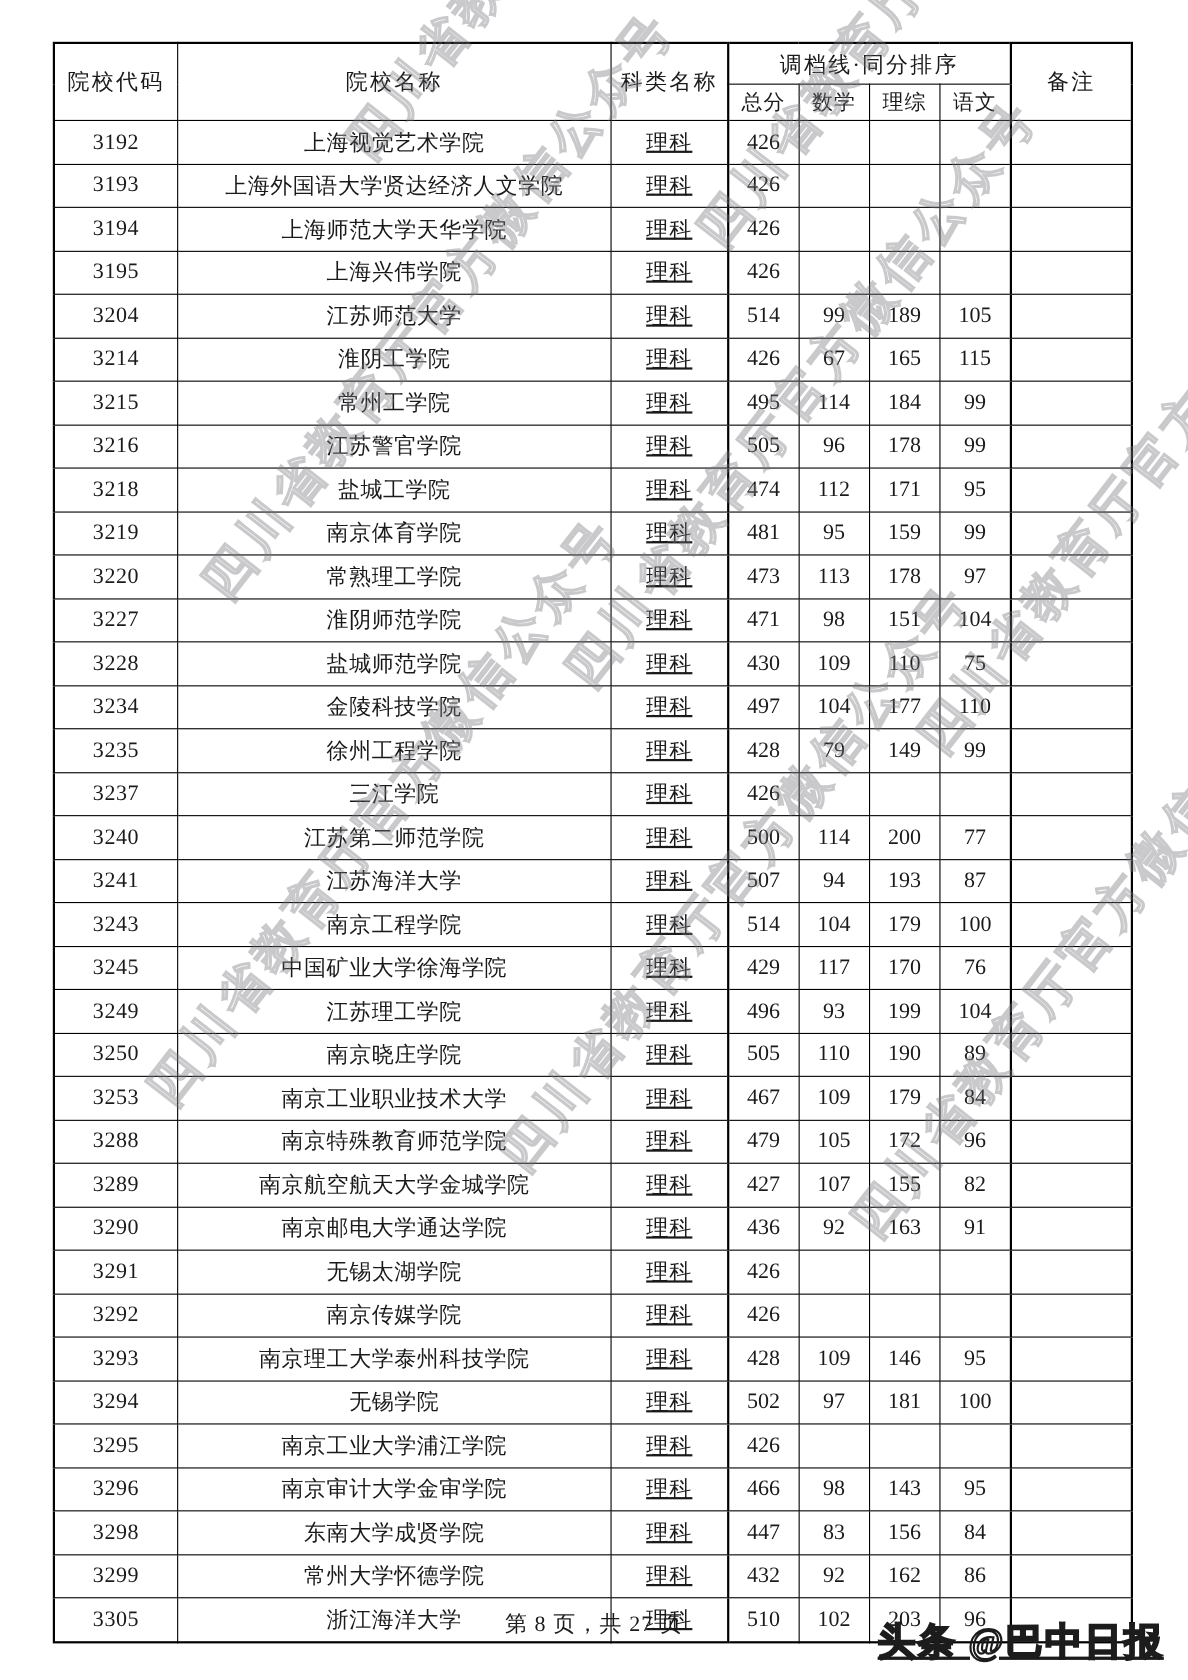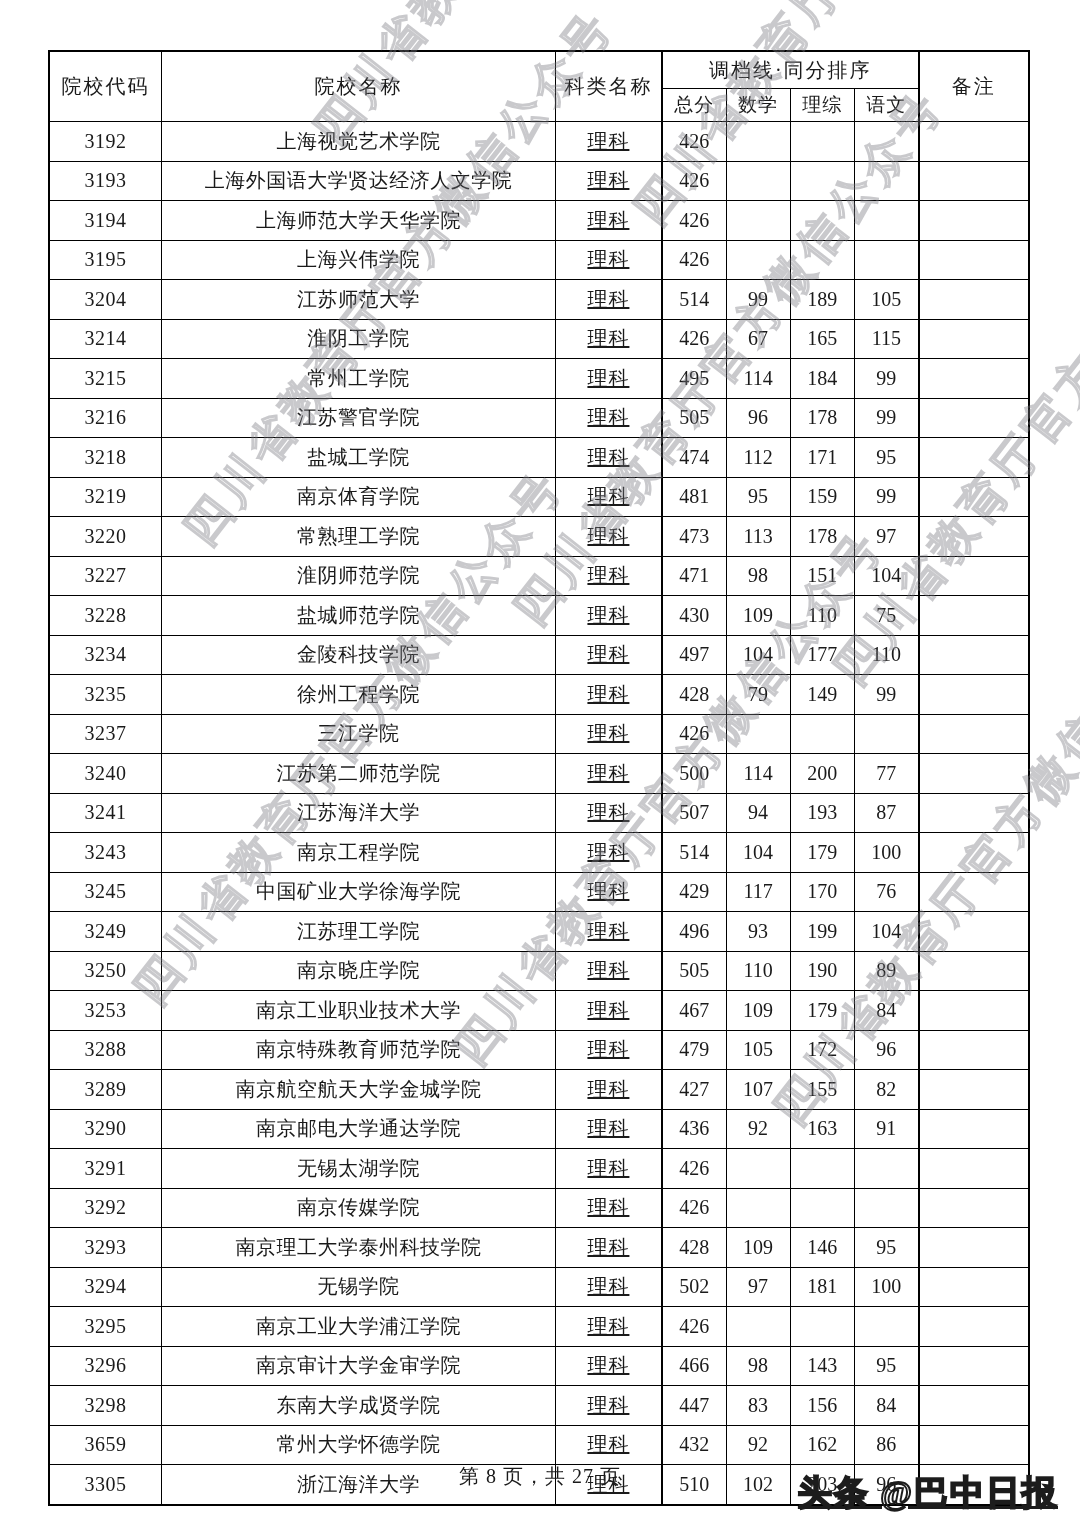--- a/index.html
+++ b/index.html
@@ -35,21 +35,21 @@
     color: transparent;
     -webkit-text-stroke: 1.4px rgba(120,120,128,0.40);
     transform-origin: left top;
     transform: rotate(-52deg);
     font-weight: 700;
   }
 
   
   #page {
     position: absolute;
-    left: 0; top: 12px;
+    left: 0; top: 0;
     width: 1080px;
     height: 1189px;
     z-index: 2;
   }
   #score-table {
     position: absolute;
     left: 48px;
     top: 38px;
     width: 982px;
     border-collapse: collapse;
@@ -488,21 +488,21 @@
           <td class="c-code thick-left">3298</td>
           <td class="c-name">东南大学成贤学院</td>
           <td class="c-cat thick-right">理科</td>
           <td class="c-num">447</td>
           <td class="c-num">83</td>
           <td class="c-num">156</td>
           <td class="c-num thick-right">84</td>
           <td class="c-note thick-right"></td>
         </tr>
         <tr>
-          <td class="c-code thick-left">3659</td>
+          <td class="c-code thick-left">3299</td>
           <td class="c-name">常州大学怀德学院</td>
           <td class="c-cat thick-right">理科</td>
           <td class="c-num">432</td>
           <td class="c-num">92</td>
           <td class="c-num">162</td>
           <td class="c-num thick-right">86</td>
           <td class="c-note thick-right"></td>
         </tr>
         <tr>
           <td class="c-code thick-left">3305</td>

